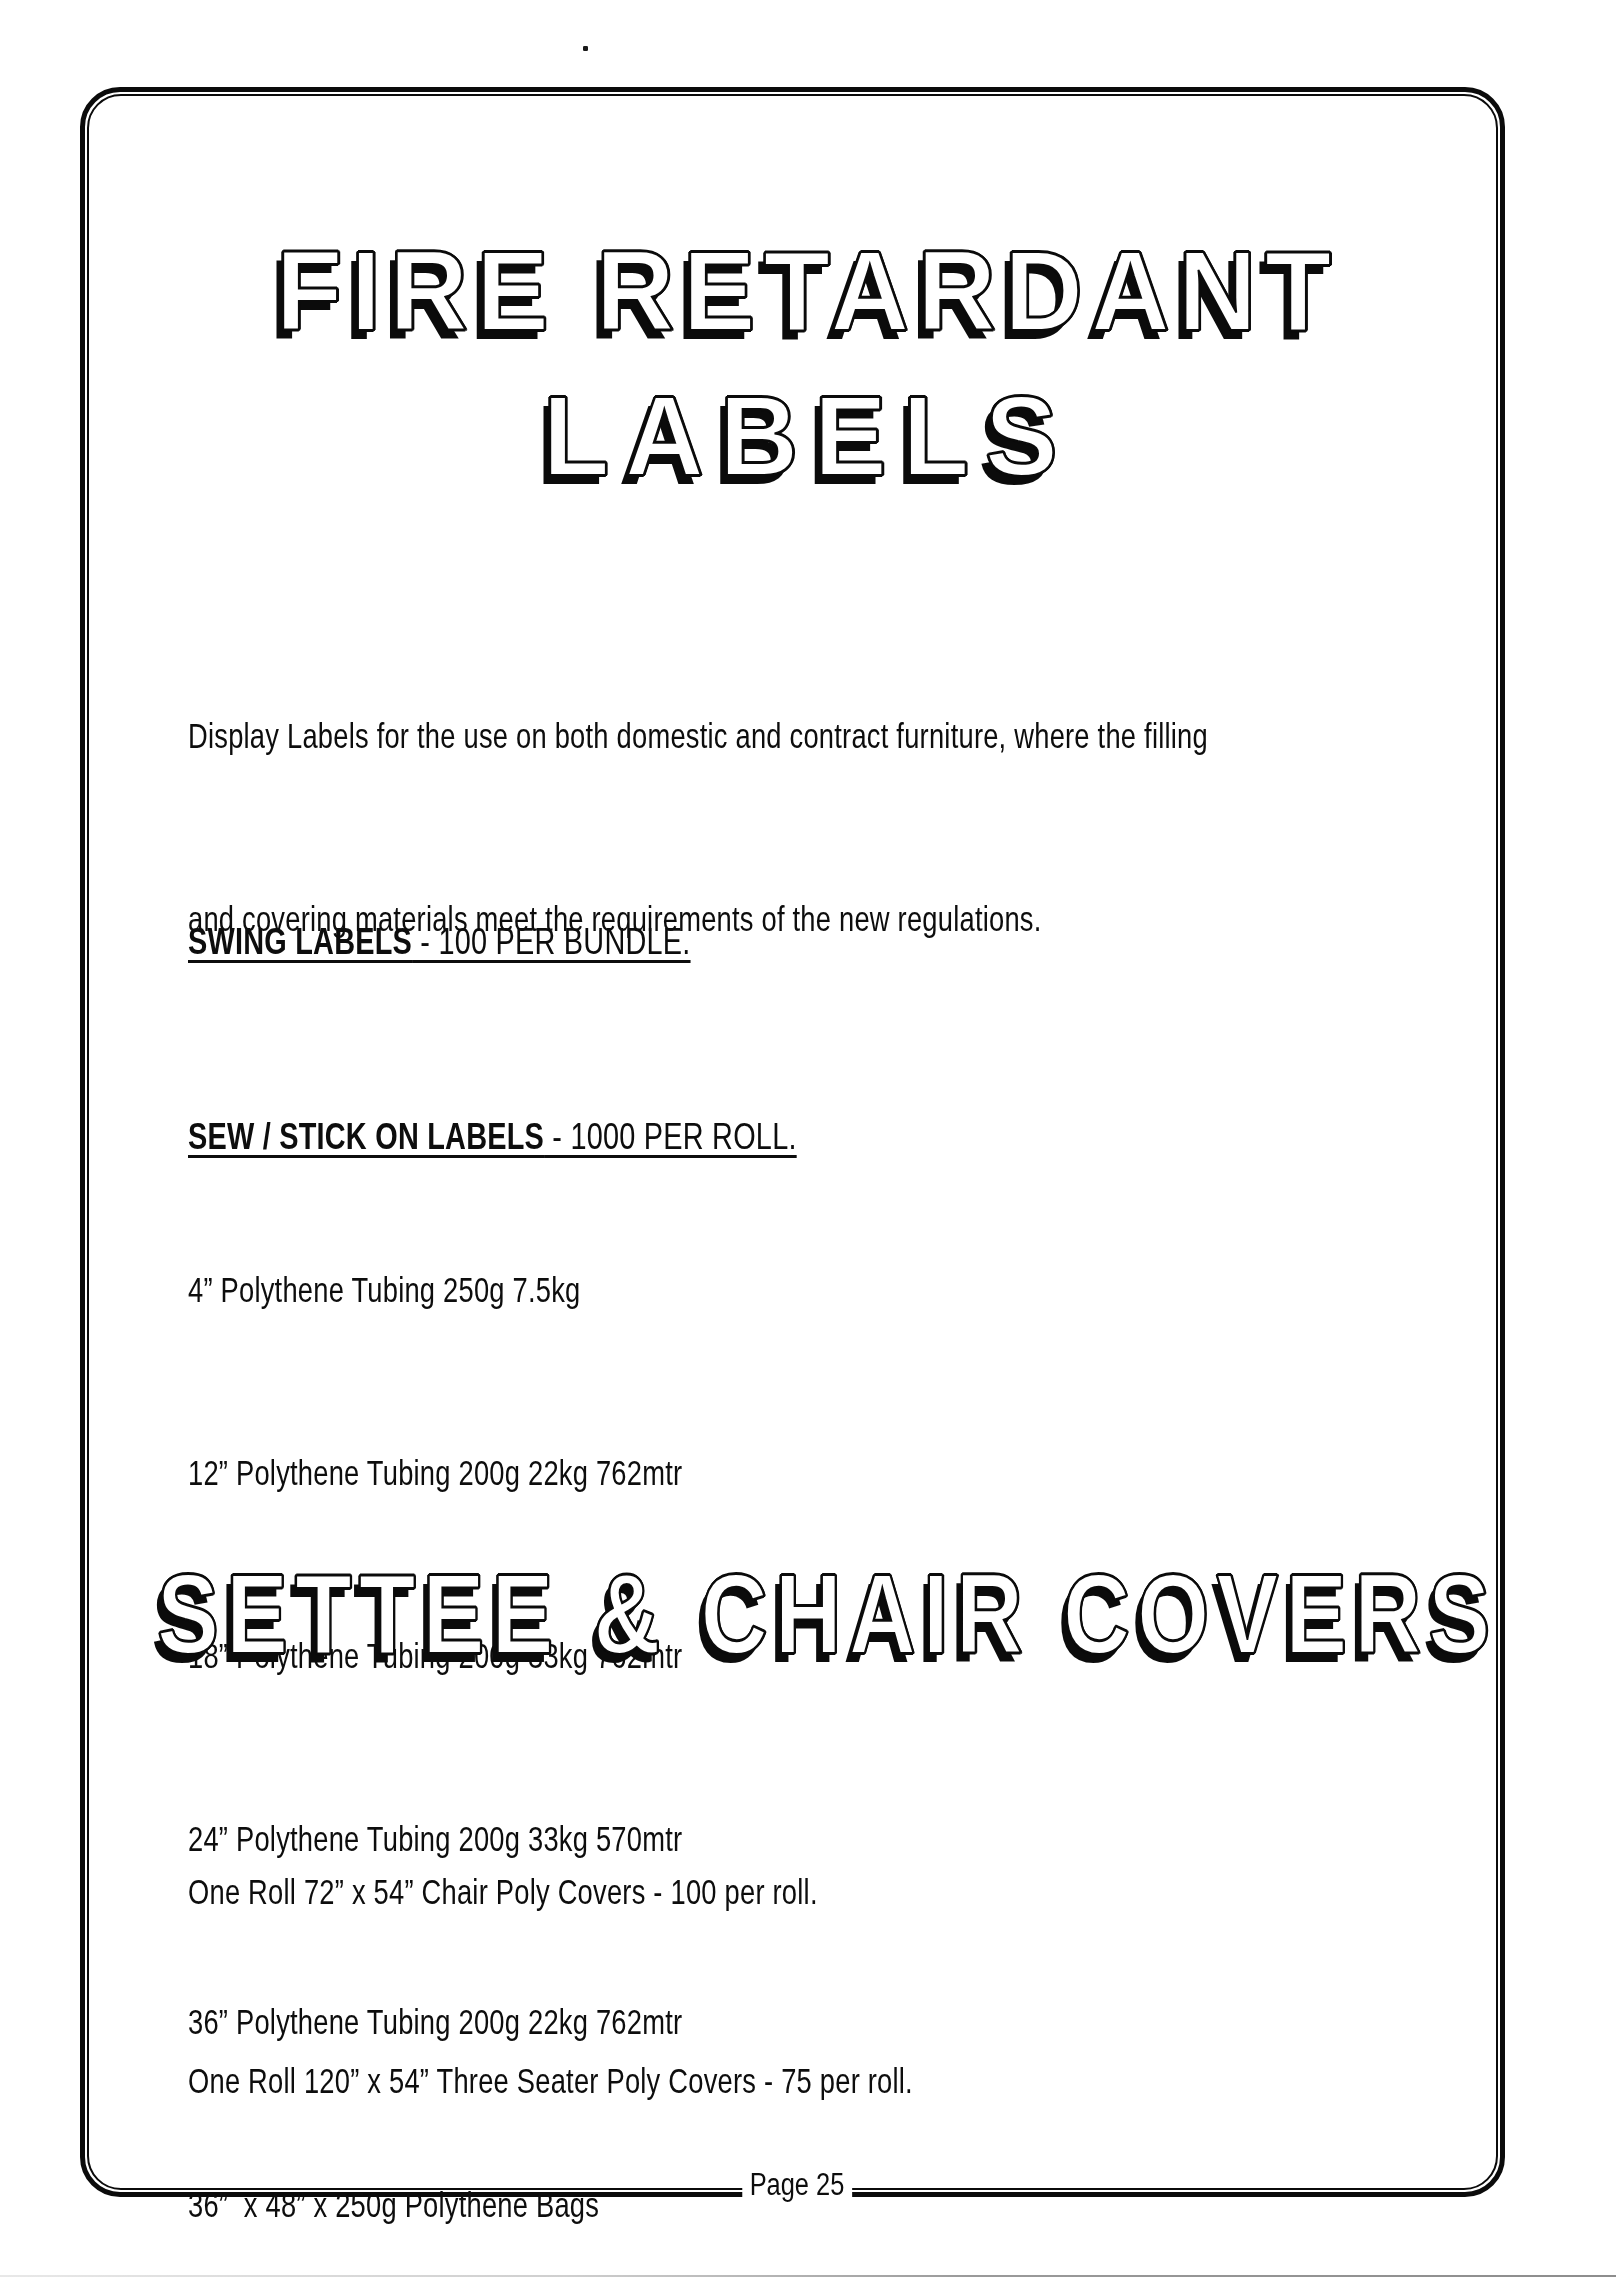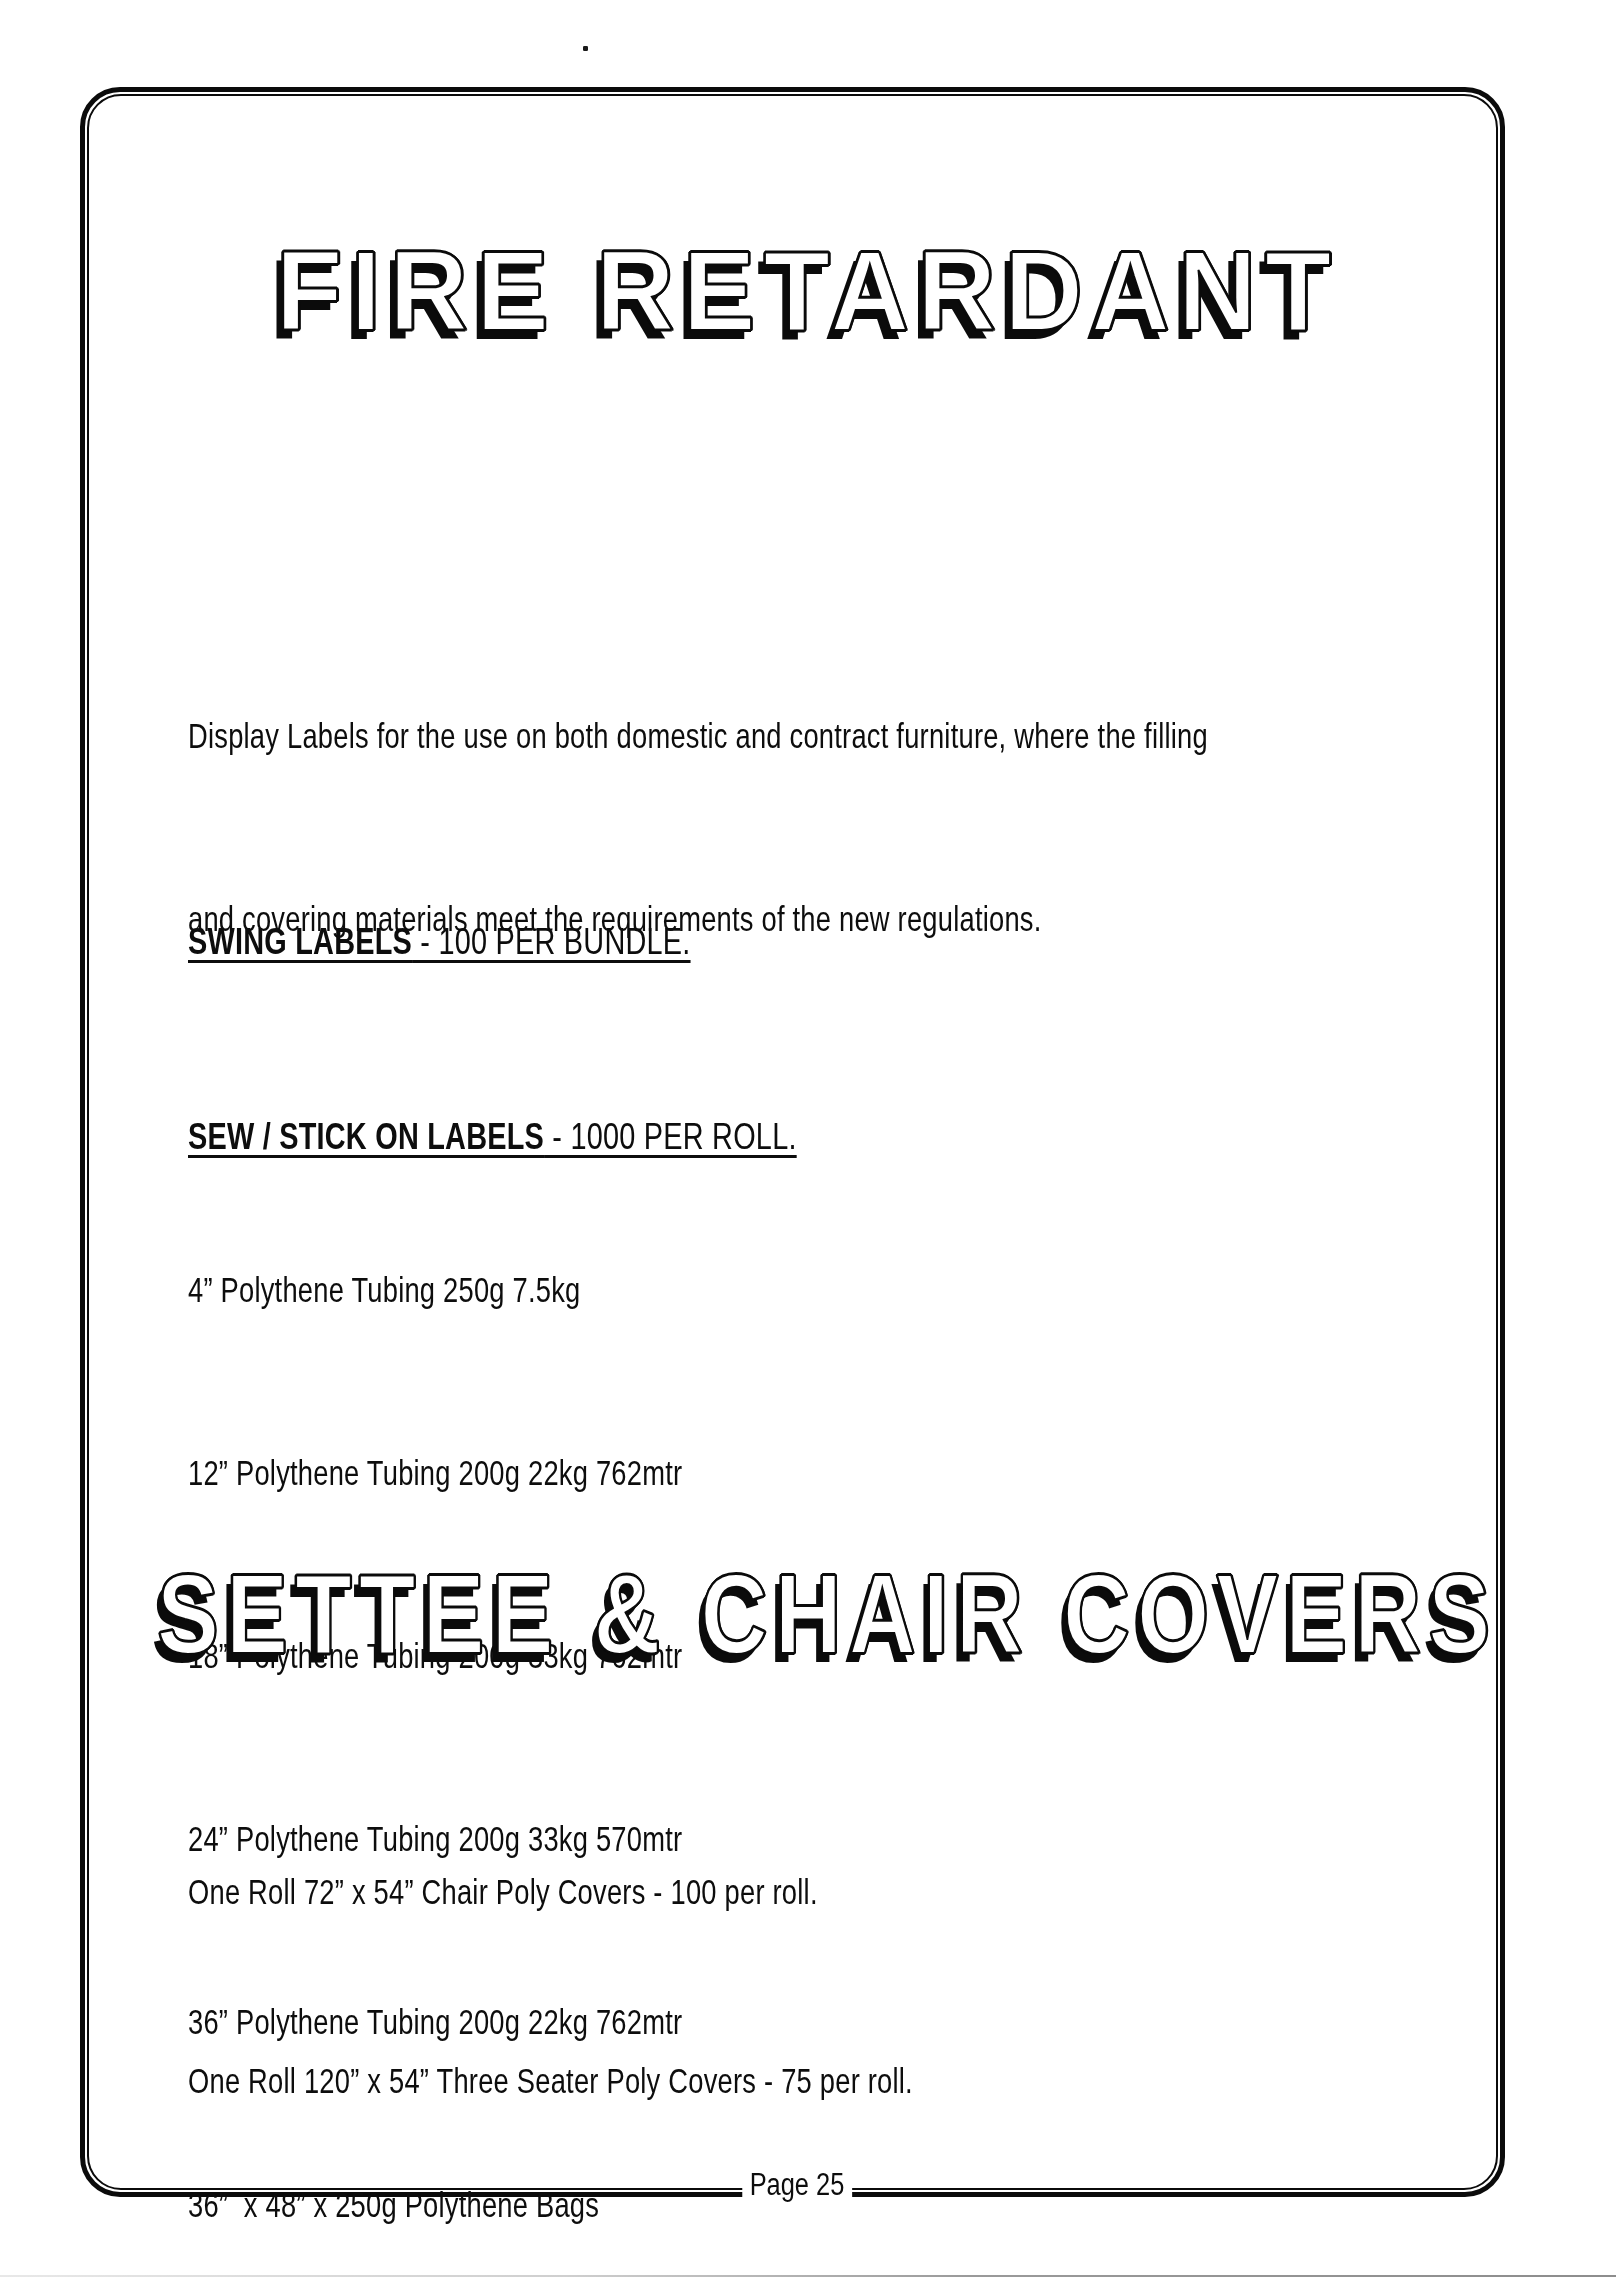--- a/index.html
+++ b/index.html
@@ -134,20 +134,23 @@
 
   <div id="ink-speck"></div>
 
   <div id="frame-outer">
     <div id="frame-inner"></div>
   </div>
 
   <div class="big-heading" id="title-line1">
     <span>FIRE RETARDANT</span>
   </div>
+  <div class="big-heading" id="title-line2">
+    <span>LABELS</span>
+  </div>
 
   <div class="body-block" style="top: 583px;">
     <span class="line">Display Labels for the use on both domestic and contract furniture, where the filling</span>
     <span class="line">and covering materials meet the requirements of the new regulations.</span>
   </div>
 
   <div class="body-block offers-block" style="top: 779px;">
     <span class="line"><span class="strong">SWING LABELS</span><span class="rest"> - 100 PER BUNDLE.</span></span>
     <span class="line"><span class="strong">SEW / STICK ON LABELS</span><span class="rest"> - 1000 PER ROLL.</span></span>
   </div>

